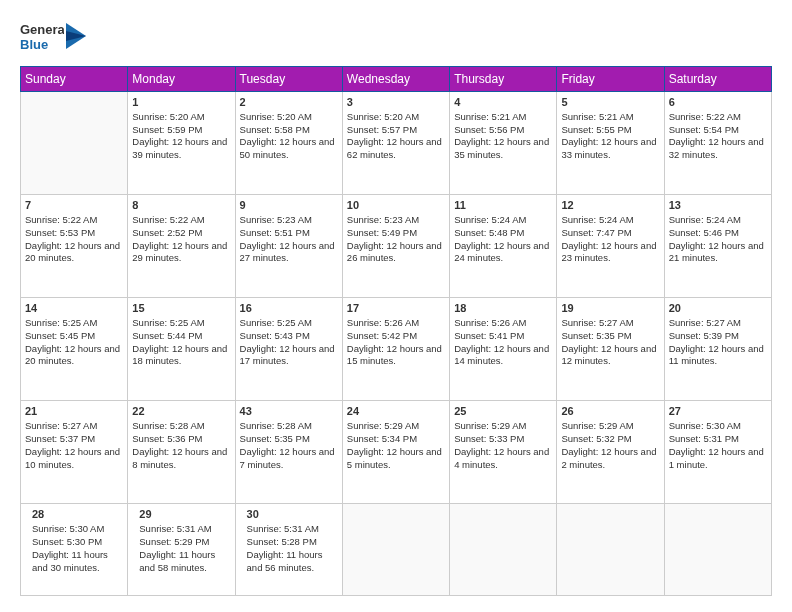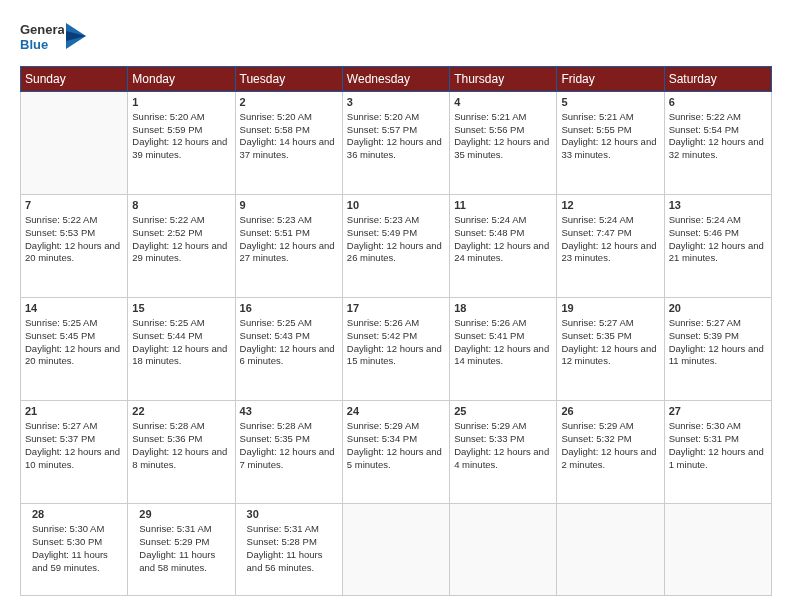--- a/index.html
+++ b/index.html
@@ -41,21 +41,21 @@
       color: #555;
     }
     .calendar {
       flex: 1;
       border: 1px solid #ccc;
       border-collapse: collapse;
       width: 100%;
       table-layout: fixed;
     }
     .calendar th {
-      background-color: #7f1d1d;
+      background-color: #a21caf;
       color: #fff;
       font-size: 12px;
       padding: 5px 4px;
       text-align: left;
       border: 1px solid #1558a0;
       font-weight: normal;
     }
     .calendar td {
       border: 1px solid #ccc;
       vertical-align: top;
@@ -124,27 +124,27 @@
           <td>
         <span class="day-num">1</span>
         <span>Sunrise: 5:20 AM</span><br>
         <span>Sunset: 5:59 PM</span><br>
         <span>Daylight: 12 hours and 39 minutes.</span>
       </td>
           <td>
         <span class="day-num">2</span>
         <span>Sunrise: 5:20 AM</span><br>
         <span>Sunset: 5:58 PM</span><br>
-        <span>Daylight: 14 hours and 37 minutes.</span>
+        <span>Daylight: 12 hours and 50 minutes.</span>
       </td>
           <td>
         <span class="day-num">3</span>
         <span>Sunrise: 5:20 AM</span><br>
         <span>Sunset: 5:57 PM</span><br>
-        <span>Daylight: 12 hours and 36 minutes.</span>
+        <span>Daylight: 12 hours and 62 minutes.</span>
       </td>
           <td>
         <span class="day-num">4</span>
         <span>Sunrise: 5:21 AM</span><br>
         <span>Sunset: 5:56 PM</span><br>
         <span>Daylight: 12 hours and 35 minutes.</span>
       </td>
           <td>
         <span class="day-num">5</span>
         <span>Sunrise: 5:21 AM</span><br>
@@ -212,21 +212,21 @@
           <td>
         <span class="day-num">15</span>
         <span>Sunrise: 5:25 AM</span><br>
         <span>Sunset: 5:44 PM</span><br>
         <span>Daylight: 12 hours and 18 minutes.</span>
       </td>
           <td>
         <span class="day-num">16</span>
         <span>Sunrise: 5:25 AM</span><br>
         <span>Sunset: 5:43 PM</span><br>
-        <span>Daylight: 12 hours and 6 minutes.</span>
+        <span>Daylight: 12 hours and 17 minutes.</span>
       </td>
           <td>
         <span class="day-num">17</span>
         <span>Sunrise: 5:26 AM</span><br>
         <span>Sunset: 5:42 PM</span><br>
         <span>Daylight: 12 hours and 15 minutes.</span>
       </td>
           <td>
         <span class="day-num">18</span>
         <span>Sunrise: 5:26 AM</span><br>
@@ -288,21 +288,21 @@
         <span>Sunrise: 5:30 AM</span><br>
         <span>Sunset: 5:31 PM</span><br>
         <span>Daylight: 12 hours and 1 minute.</span>
       </td>
         </tr>
         <tr>
           <td>
         <span class="day-num">28</span>
         <span>Sunrise: 5:30 AM</span><br>
         <span>Sunset: 5:30 PM</span><br>
-        <span>Daylight: 11 hours and 59 minutes.</span>
+        <span>Daylight: 11 hours and 30 minutes.</span>
       </td>
           <td>
         <span class="day-num">29</span>
         <span>Sunrise: 5:31 AM</span><br>
         <span>Sunset: 5:29 PM</span><br>
         <span>Daylight: 11 hours and 58 minutes.</span>
       </td>
           <td>
         <span class="day-num">30</span>
         <span>Sunrise: 5:31 AM</span><br>

